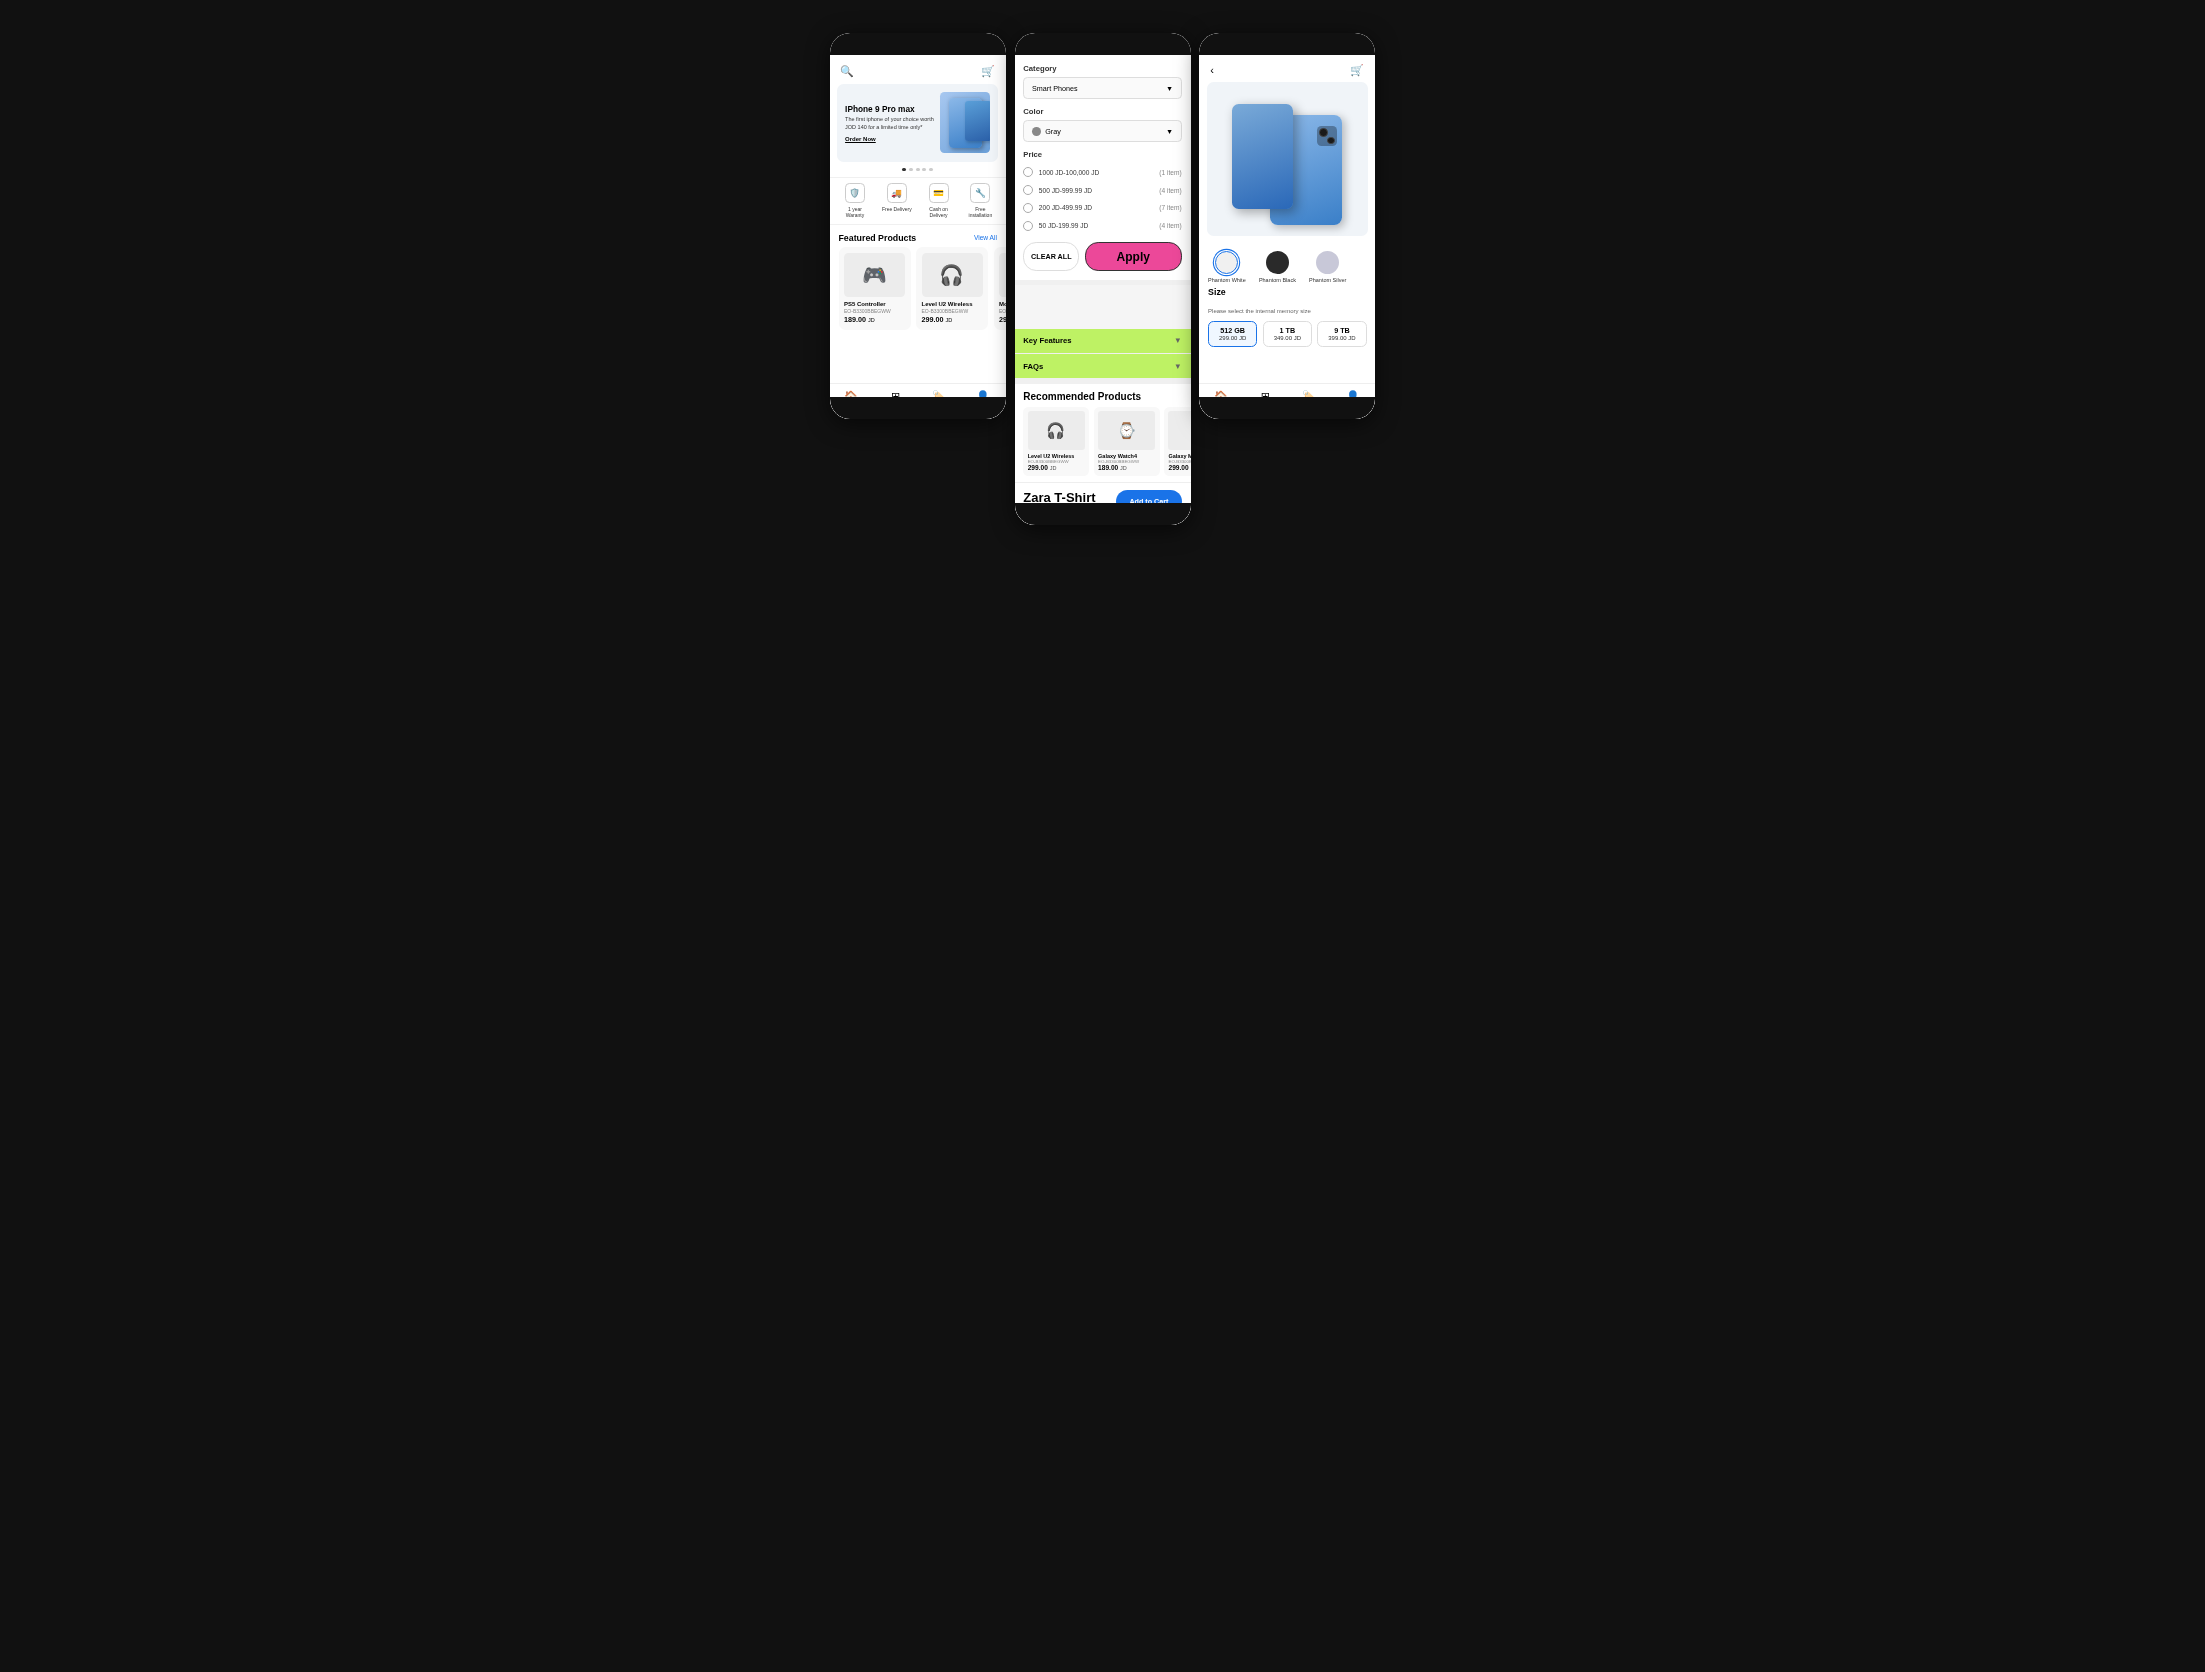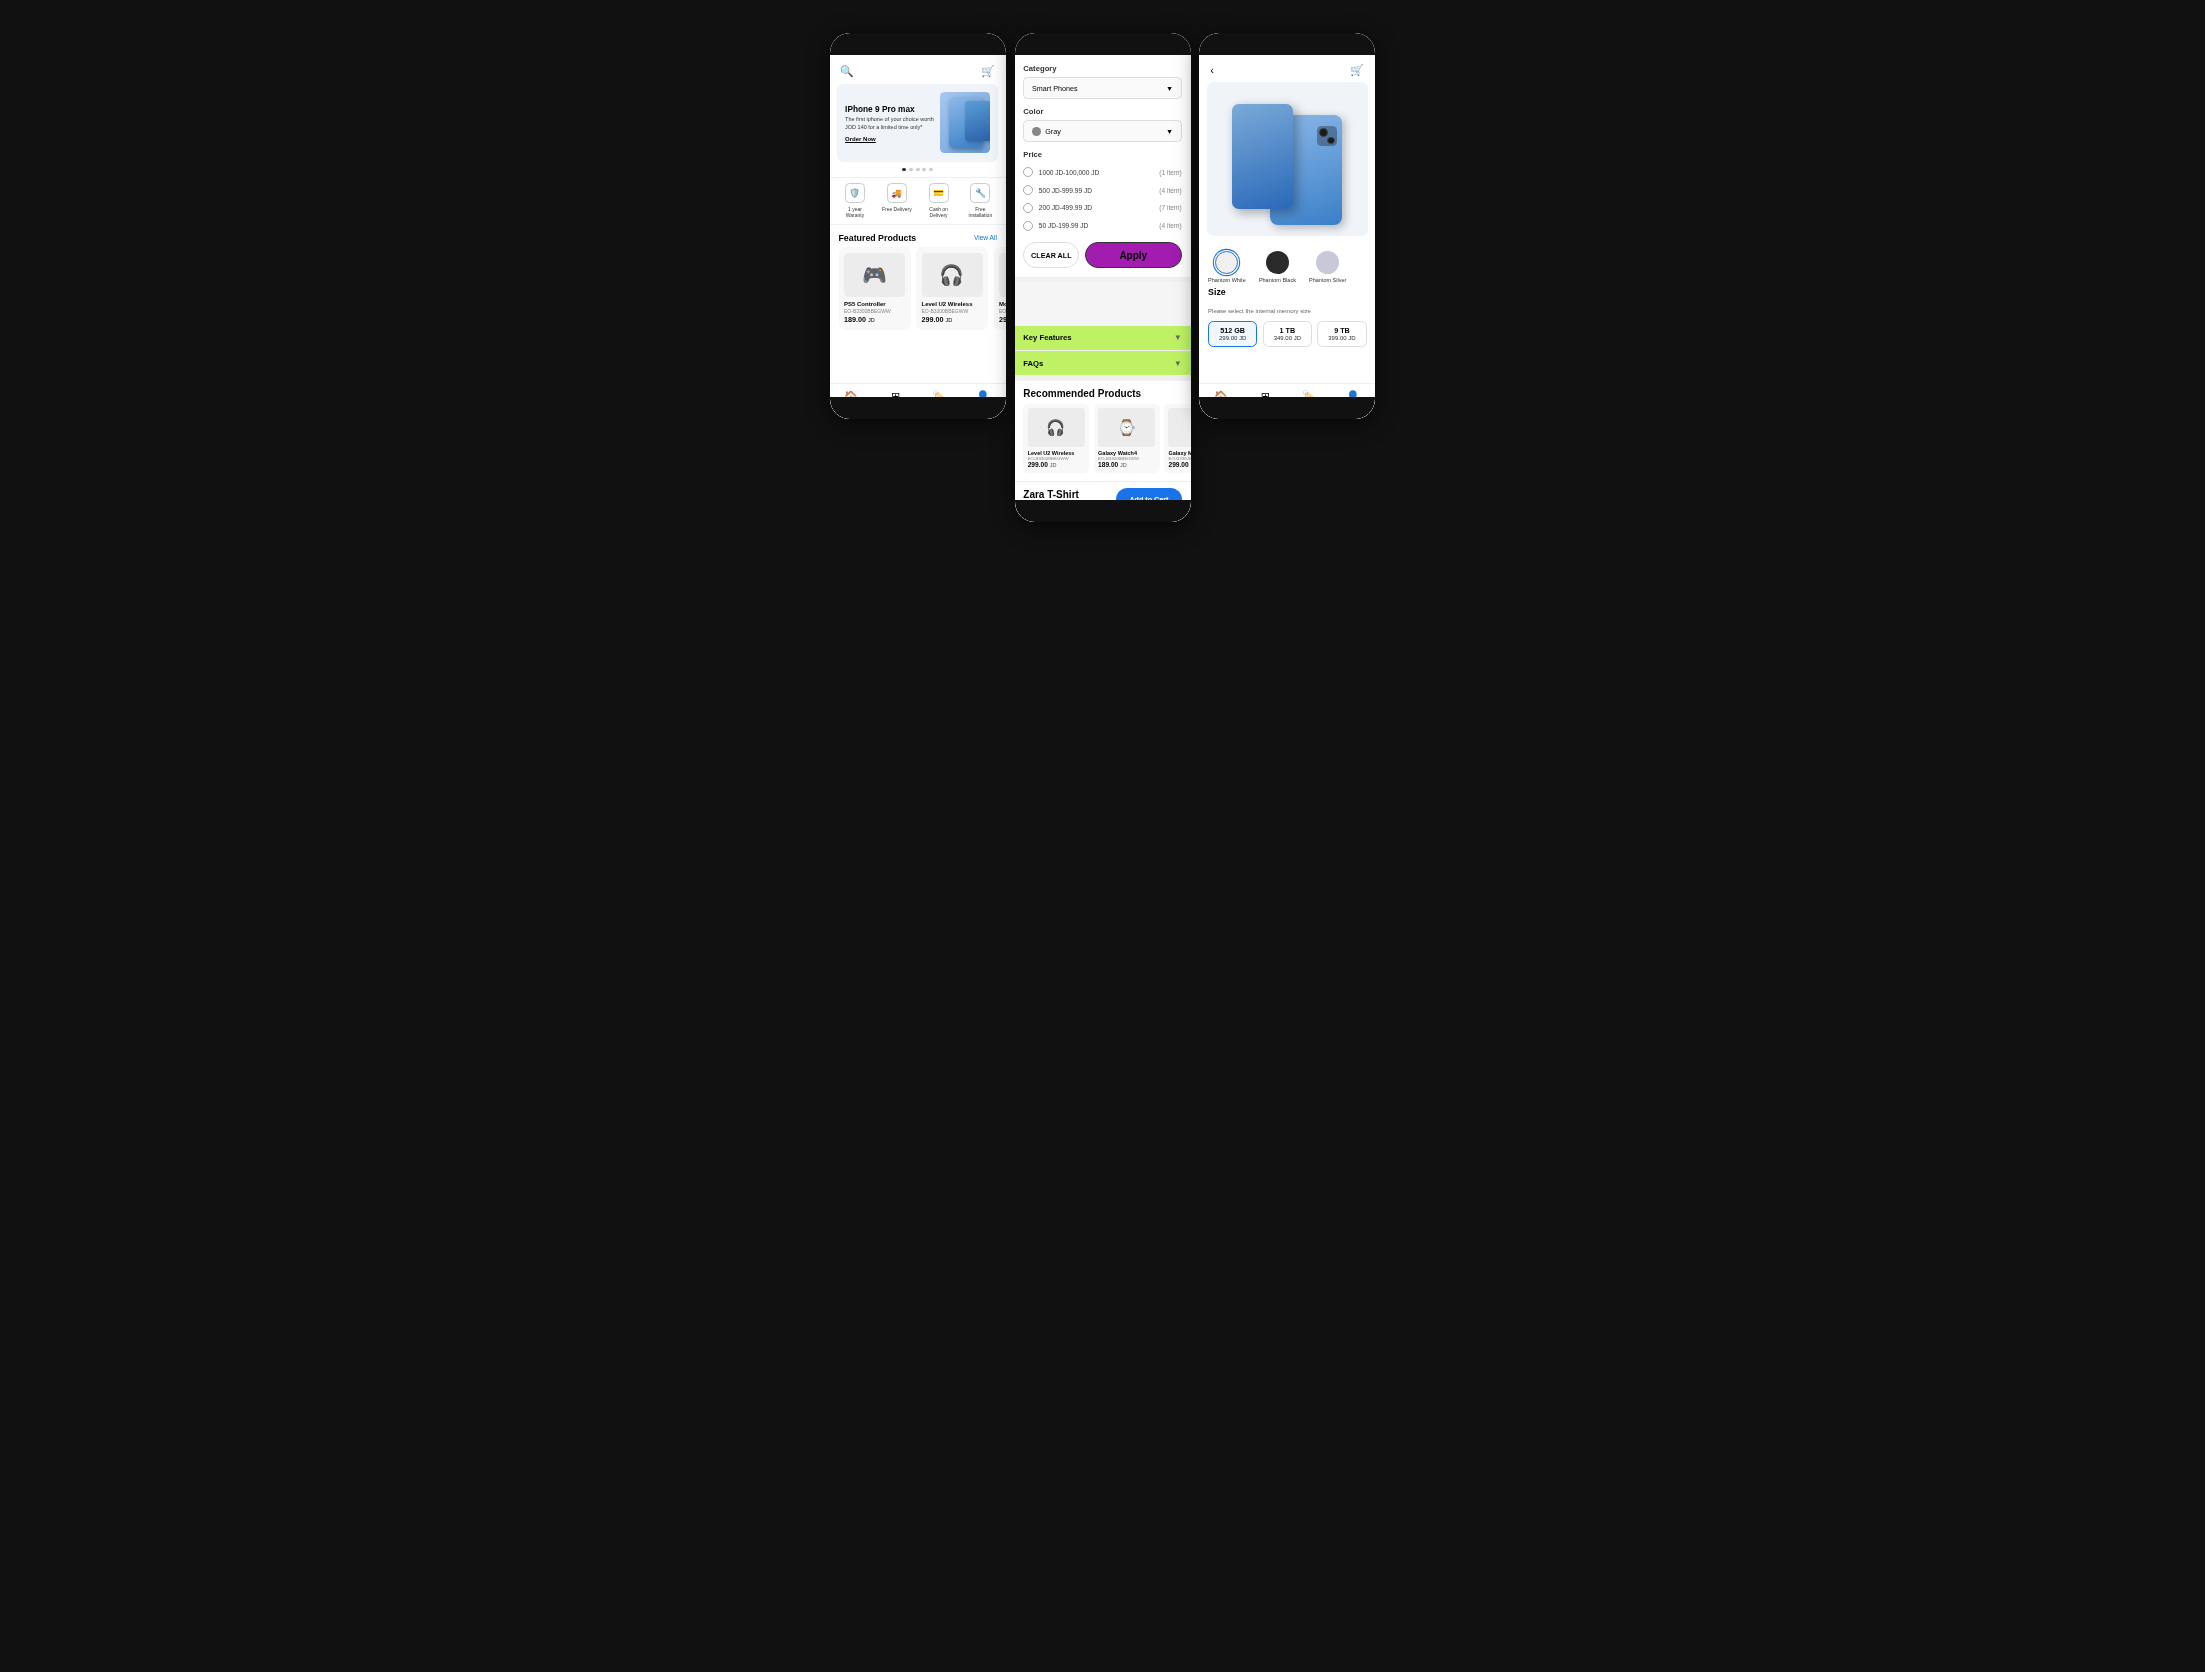--- a/index.html
+++ b/index.html
@@ -157,21 +157,21 @@
 
     .filter-actions {
       display: flex; gap: 5.5px; margin-top: 7.7px;
     }
     .btn-clear {
       flex: 1; padding: 6.6px; border: 0.8px solid #ddd; border-radius: 13.2px;
       background: #fff; font-size: 7.2px; font-weight: 600; cursor: pointer;
     }
     .btn-apply {
       flex: 2; padding: 6.6px; border: 0.8px solid #333; border-radius: 13.2px;
-      background: #a21caf; font-size: 10px; font-weight: 600; cursor: pointer;
+      background: #ec4899; font-size: 12px; font-weight: 600; cursor: pointer;
     }
     .section-row {
       display: flex; justify-content: space-between; align-items: center;
       padding: 7.7px 8.8px; border-bottom: 0.6px solid #f0f0f0; cursor: pointer;
     }
     .section-row-title { font-size: 7.7px; font-weight: 700; }
     .chevron { font-size: 7.7px; color: #666; }
 
     .rec-title { font-size: 10px; font-weight: 700; padding: 7.7px 8.8px 4.4px; }
     .rec-products {
@@ -190,21 +190,21 @@
     .rec-sku { font-size: 4.4px; color: #888; }
     .rec-price { font-size: 6.6px; font-weight: 700; }
     .rec-price span { font-size: 5.5px; font-weight: 400; color: #555; }
 
     .cart-bar {
       position: absolute; bottom: 0; left: 0; right: 0;
       background: #fff; border-top: 0.6px solid #eee;
       padding: 6.6px 8.8px 11px;
       display: flex; justify-content: space-between; align-items: center;
     }
-    .cart-item-name { font-size: 10px; font-weight: 700; }
+    .cart-item-name { font-size: 13px; font-weight: 700; }
     .cart-item-price { font-size: 7.2px; font-weight: 700; }
     .btn-add-cart {
       background: #1a73e8; color: #fff; border: none; border-radius: 13.2px;
       padding: 6.6px 13.2px; font-size: 7.2px; font-weight: 600; cursor: pointer;
     }
 
     
     .p3-header {
       display: flex; justify-content: space-between; align-items: center;
       padding: 8.8px 11px 5.5px;

